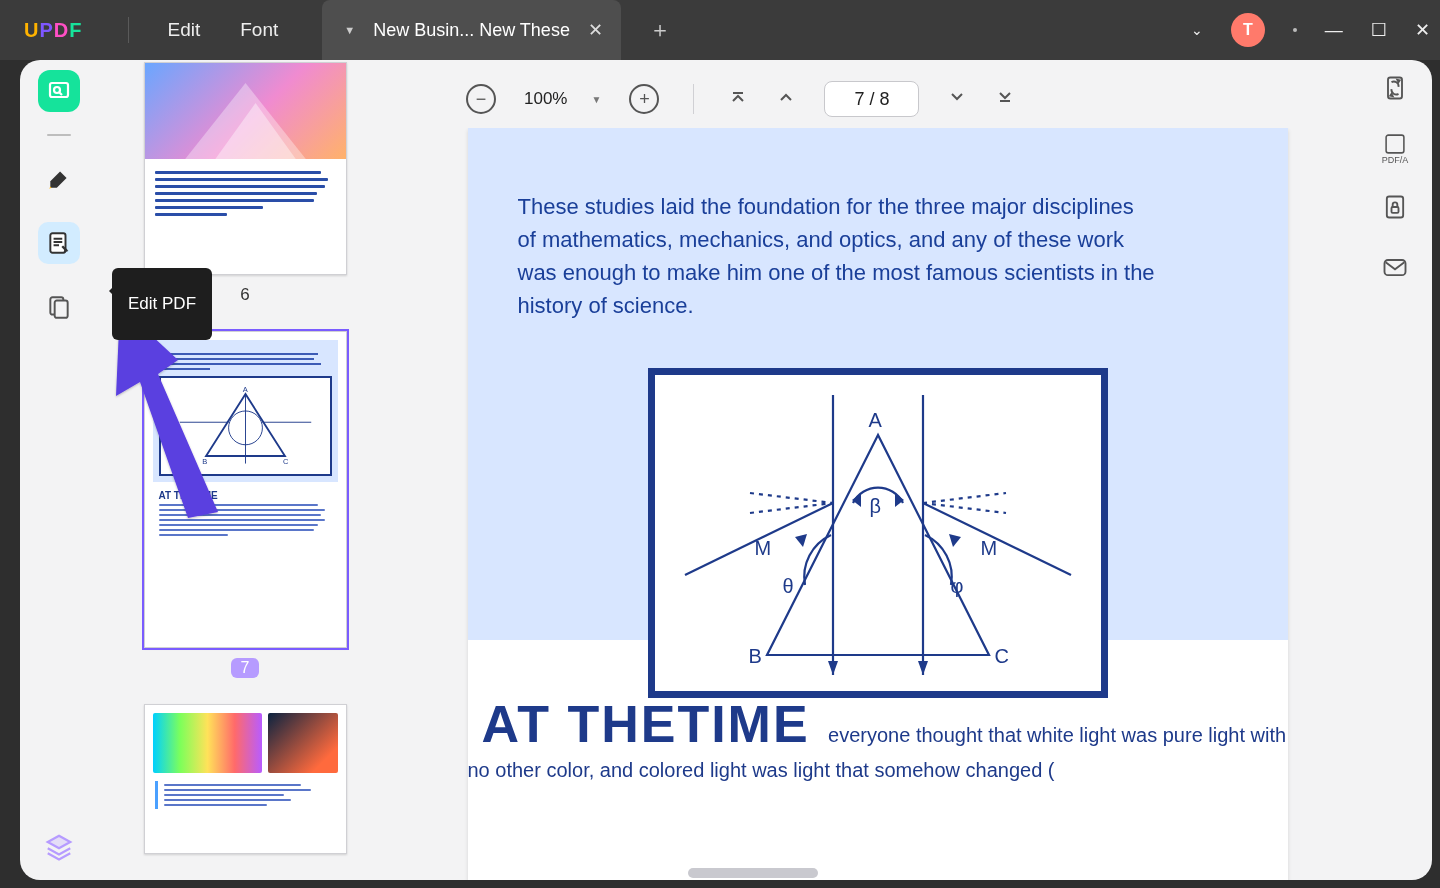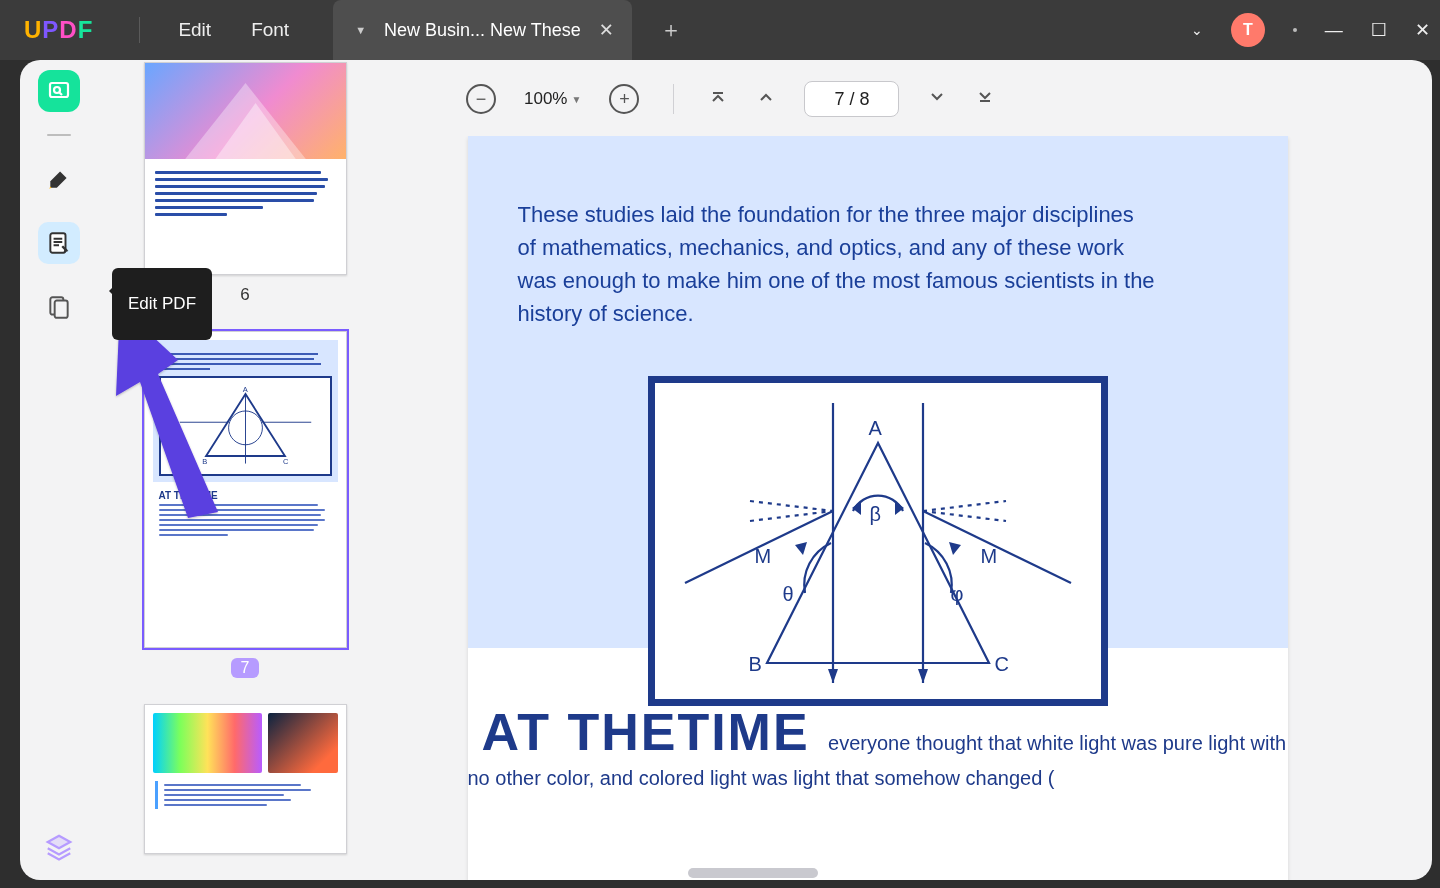--- a/index.html
+++ b/index.html
@@ -1,20 +1,20 @@
 <!DOCTYPE html>
 <html><head>
 <meta charset="utf-8">
 <style>
   * { box-sizing: border-box; margin: 0; padding: 0; }
   body { font-family: "Segoe UI", Arial, sans-serif; background: #2e2e2e; width: 1440px; height: 888px; overflow: hidden; }
 
   
   .menubar { height: 60px; background: #3b3b3b; display: flex; align-items: center; color: #eee; position: relative; }
-  .logo { margin: 0 28px 0 24px; font-weight: 800; font-size: 24px; letter-spacing: 1px; }
+  .logo { margin: 0 28px 0 24px; font-weight: 800; font-size: 20px; letter-spacing: 1px; }
   .logo .c1{color:#ffb300;} .logo .c2{color:#7e57ff;} .logo .c3{color:#ff4fc5;} .logo .c4{color:#17e39b;}
   .menu-sep { width: 1px; height: 26px; background: #5a5a5a; margin: 0 18px; }
   .menu-link { margin: 0 20px; font-size: 19px; color: #eee; cursor: pointer; }
   .tab { display:flex; align-items:center; height:60px; background:#4e4e4e; padding:0 18px 0 22px; margin-left:24px; border-top-left-radius:8px; border-top-right-radius:8px; gap:18px; }
   .tab .tri { font-size:11px; color:#ccc; }
   .tab-title { color:#fff; font-size:18px; }
   .tab-close { color:#ddd; font-size:18px; cursor:pointer; }
   .tab-add { color:#ccc; font-size:22px; margin-left:28px; cursor:pointer; }
   .win-ctrls { position:absolute; right:10px; top:0; height:60px; display:flex; align-items:center; gap:28px; color:#eee; }
   .chevd { font-size:14px; }
@@ -45,29 +45,29 @@
   
   .thumbs { position:absolute; left:86px; top:0; bottom:0; width:278px; overflow:hidden; }
   .thumb { width:203px; margin:0 auto; border:1px solid #d0d0d4; box-shadow:0 1px 2px rgba(0,0,0,.15); background:#fff; }
   .thumb.sel { outline:2px solid #7a5cff; outline-offset:0; }
   .tnum { margin:10px 0 26px; text-align:center; font-size:17px; color:#333; }
   .tnum.badge span{ display:inline-block; background:#b69bff; color:#fff; padding:1px 10px; border-radius:6px; font-size:16px; }
 
   
   .doc-toolbar { position:absolute; left:446px; top:10px; height:58px; display:flex; align-items:center; gap:28px; }
   .tool-btn { width:30px; height:30px; border-radius:50%; border:2px solid #555; display:flex; align-items:center; justify-content:center; color:#555; font-size:18px; cursor:pointer; }
-  .zoom-box { display:flex; align-items:center; gap:4px; }
+  .zoom-box { display:flex; align-items:center; gap:24px; }
   .zoom-val { font-size:17px; color:#222; }
   .tri2 { font-size:10px; color:#777; }
   .vsep { width:1px; height:30px; background:#d0d0d4; margin:0 6px; }
   .nav-ic { color:#555; font-size:18px; cursor:pointer; }
   .page-input { width:95px; height:36px; border:1px solid #c8c8cc; border-radius:8px; background:#fff; display:flex; align-items:center; justify-content:center; color:#222; font-size:18px; }
 
   
-  .page-view { position:absolute; left:405px; right:102px; top:68px; bottom:0; overflow:hidden;margin-top:8px; }
+  .page-view { position:absolute; left:405px; right:102px; top:68px; bottom:0; overflow:hidden; }
   .paper { position:relative; width:820px; margin:0 auto; background:#fff; box-shadow:0 2px 4px rgba(0,0,0,.12); min-height:940px; }
   .blue-block { background:#d8e6ff; padding:62px 50px 0 50px; height:512px; }
   .body-text { color:#1a3f99; font-size:22px; line-height:1.5; max-width:640px; }
   .prism-frame { width:460px; height:330px; margin:46px auto 0; border:7px solid #1e3a8a; background:#fff; position:relative; }
   .heading { color:#1e3a8a; font-weight:800; font-size:52px; letter-spacing:2px; padding:54px 0 0 14px; display:inline-block; }
   .body2 { color:#1e3a8a; font-size:20px; line-height:1.6; padding:0 14px; }
 
   
   .hscroll { position:absolute; left:668px; bottom:2px; width:130px; height:10px; background:#c9c9cf; border-radius:5px; }
 
@@ -264,20 +264,39 @@
     <span class="nav-ic"><svg width="20" height="20" viewBox="0 0 20 20" fill="none" stroke="#555" stroke-width="2">
           <path d="M5 7l5 5 5-5"></path>
           <path d="M5 12l5 5 5-5" opacity=".0"></path>
         </svg></span>
     <span class="nav-ic"><svg width="20" height="20" viewBox="0 0 20 20" fill="none" stroke="#555" stroke-width="2">
           <path d="M5 6l5 5 5-5"></path>
           <line x1="5" y1="14" x2="15" y2="14"></line>
         </svg></span>
   </div>
 
+  <div class="right-icons">
+    <div><svg width="28" height="28" viewBox="0 0 24 24" fill="none" stroke="#555" stroke-width="1.6">
+          <rect x="6" y="3" width="12" height="18" rx="2"></rect>
+          <path d="M9 7a4 4 0 0 1 6 4M15 17a4 4 0 0 1-6-4"></path>
+          <path d="M15 7l-1-2 2 .5zM9 17l1 2-2-.5z" fill="#555"></path>
+        </svg></div>
+    <div style="font-size:9px;color:#555;text-align:center;line-height:1;"><svg width="28" height="20" viewBox="0 0 24 18" fill="none" stroke="#555" stroke-width="1.4">
+          <rect x="4" y="1" width="16" height="16" rx="2"></rect>
+        </svg><div>PDF/A</div></div>
+    <div><svg width="28" height="28" viewBox="0 0 24 24" fill="none" stroke="#555" stroke-width="1.6">
+          <rect x="5" y="3" width="14" height="18" rx="2"></rect>
+          <rect x="9" y="12" width="6" height="5" rx="1"></rect>
+          <path d="M10 12v-2a2 2 0 0 1 4 0v2"></path>
+        </svg></div>
+    <div><svg width="28" height="28" viewBox="0 0 24 24" fill="none" stroke="#555" stroke-width="1.6">
+          <rect x="3" y="6" width="18" height="13" rx="3"></rect>
+          <path d="M4 8l8 6 8-6"></path>
+        </svg></div>
+  </div>
 
   <div class="page-view">
     <div class="paper">
       <div class="blue-block">
         <p class="body-text">These studies laid the foundation for the three major disciplines of mathematics, mechanics, and optics, and any of these work was enough to make him one of the most famous scientists in the history of science.</p>
         <div class="prism-frame">
           <svg width="100%" height="100%" viewBox="0 0 446 316">
             <g stroke="#1e3a8a" fill="none" stroke-width="2.2">
               <polygon points="223,60 112,280 334,280"></polygon>
               <line x1="178" y1="20" x2="178" y2="300"></line>

